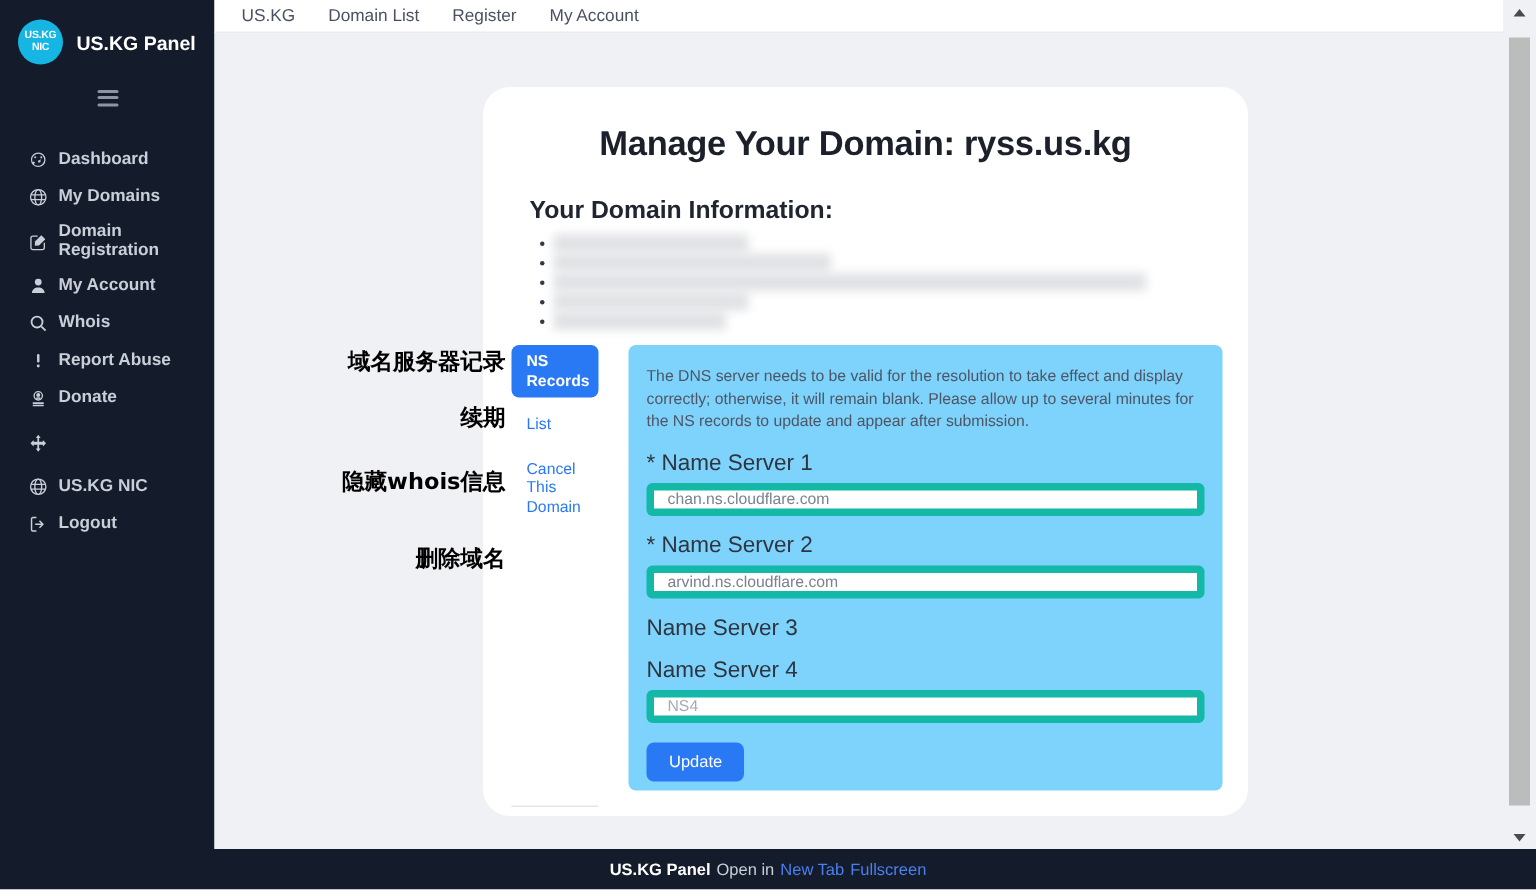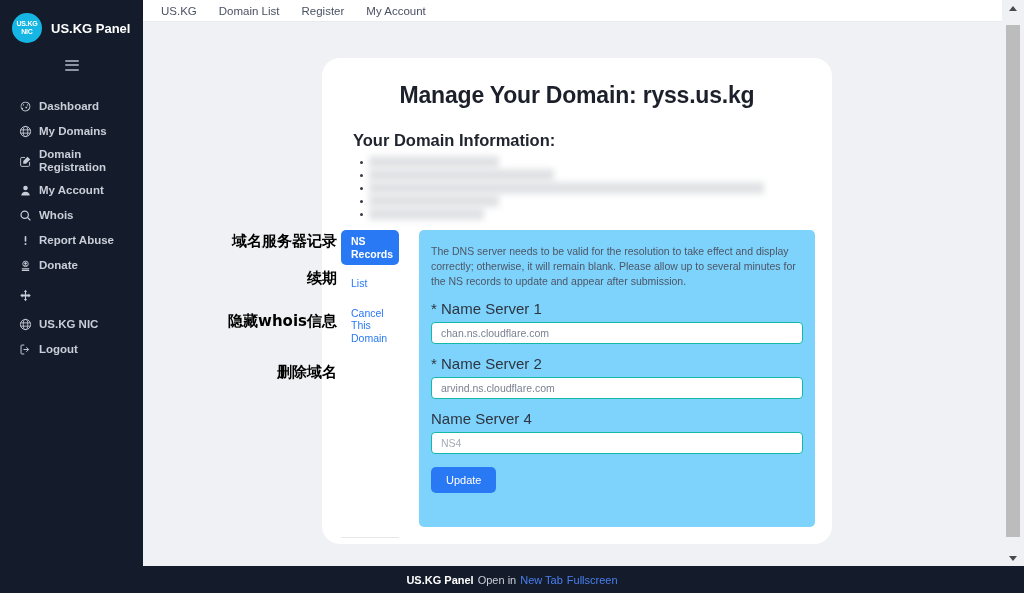--- a/index.html
+++ b/index.html
@@ -87,21 +87,21 @@
   }
   .tab.active { background: #2979f5; color: #ffffff; font-weight: bold; }
   .tabpanel {
     position: absolute; left: 97px; top: 0; width: 396px; height: 297px;
     background: #7dd3fc; border-radius: 5px; padding: 14px 12px;
   }
   .panel-note { font-size: 10.5px; line-height: 15px; color: #4e5565; }
   .field-label { font-size: 15px; color: #2e3440; margin: 11px 0 5px; }
   .field-input {
     width: 100%; height: 22px; background: #ffffff;
-    border: 1px solid #14b8a6; border-radius: 4px;
+    border: 5px solid #14b8a6; border-radius: 4px;
     font-family: "Liberation Sans", sans-serif; font-size: 10.5px;
     color: #7a8190; padding: 0 9px; outline: none;
   }
   .field-input::placeholder { color: #a5abb6; }
   .update-btn {
     margin-top: 13px; background: #2979f5; color: #ffffff;
     border: none; border-radius: 5px; padding: 7px 15px;
     font-family: "Liberation Sans", sans-serif; font-size: 11px; cursor: pointer;
   }
 
@@ -301,20 +301,21 @@
 
         <div class="tabpanel">
           <div class="panel-note">The DNS server needs to be valid for the resolution to take effect and display correctly; otherwise, it will remain blank. Please allow up to several minutes for the NS records to update and appear after submission.</div>
 
           <div class="field-label">* Name Server 1</div>
           <input class="field-input" value="chan.ns.cloudflare.com" style="">
 
           <div class="field-label">* Name Server 2</div>
           <input class="field-input" value="arvind.ns.cloudflare.com" style="">
 
+          <div class="field-label">Name Server 3</div>
 
           <div class="field-label">Name Server 4</div>
           <input class="field-input" placeholder="NS4" style="">
 
           <button class="update-btn">Update</button>
         </div>
 
       </div>
     </div>
   </div>

